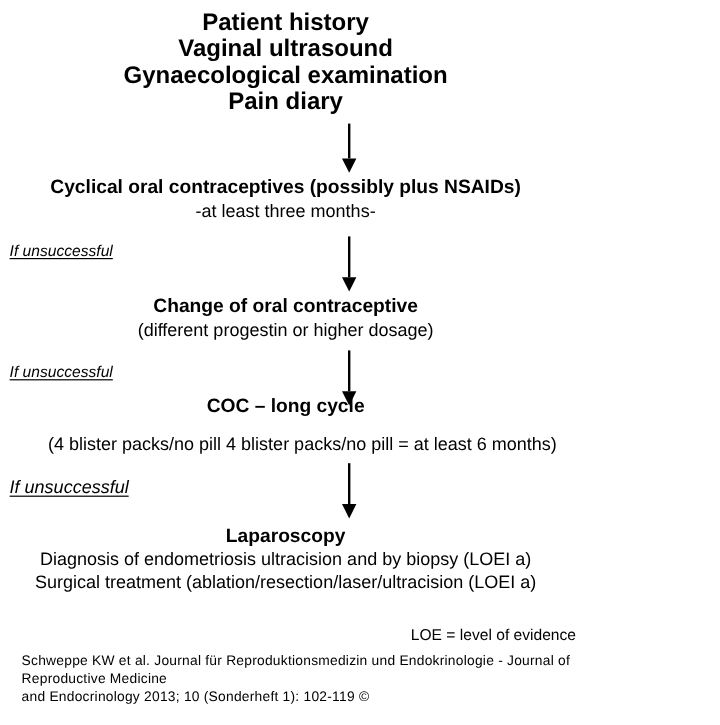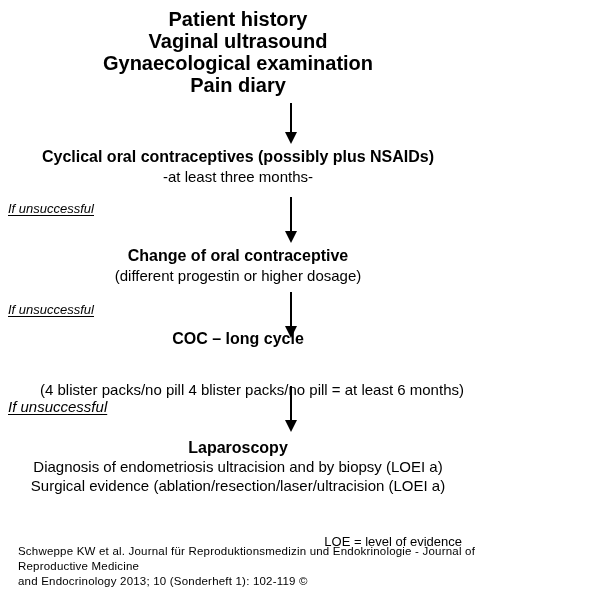--- a/index.html
+++ b/index.html
@@ -37,21 +37,21 @@
     align-items: center;
   }
   .arrow-stem { width: 2px; flex: 1 1 auto; background: #000000; }
   .arrow-head {
     width: 0; height: 0;
     border-left: 6px solid transparent;
     border-right: 6px solid transparent;
     border-top: 12px solid #000000;
   }
 
-  .legend { right: 22px; top: 521px; font-size: 13px; margin-top: 13px; }
+  .legend { right: 4px; top: 521px; font-size: 13px; }
 
   .citation {
     left: 18px; top: 544px; right: 0;
     font-size: 11.5px; line-height: 15px;
     letter-spacing: 0.2px;
   }
 </style>
 </head>
 <body>
 
@@ -83,32 +83,32 @@
   <div class="abs centered step-sub" style="top:266px;">(different progestin or higher dosage)</div>
 
   <div class="abs if-label" style="top:302px;">If unsuccessful</div>
 
   <div class="abs arrow" style="top:292px; height:46px;">
     <div class="arrow-stem"></div>
     <div class="arrow-head"></div>
   </div>
 
   <div class="abs centered step-title" style="top:329px;">COC – long cycle</div>
-  <div class="abs centered step-sub" style="top:380px;padding-left:28px;">(4 blister packs/no pill 4 blister packs/no pill = at least 6 months)</div>
+  <div class="abs centered step-sub" style="top:361px;padding-left:28px;">(4 blister packs/no pill 4 blister packs/no pill = at least 6 months)</div>
 
   <div class="abs if-label large" style="top:398px;">If unsuccessful</div>
 
   <div class="abs arrow" style="top:386px; height:46px;">
     <div class="arrow-stem"></div>
     <div class="arrow-head"></div>
   </div>
 
   <div class="abs centered step-title" style="top:438px;">Laparoscopy</div>
   <div class="abs centered step-sub" style="top:457px;">Diagnosis of endometriosis ultracision and by biopsy (LOEI a)</div>
-  <div class="abs centered step-sub" style="top:476px;">Surgical evidence (ablation/resection/laser/ultracision (LOEI a)</div>
+  <div class="abs centered step-sub" style="top:476px;">Surgical treatment (ablation/resection/laser/ultracision (LOEI a)</div>
 
   <div class="abs legend">LOE = level of evidence</div>
 
   <div class="abs citation">
     <div>Schweppe KW et al. Journal für Reproduktionsmedizin und Endokrinologie - Journal of Reproductive Medicine</div>
     <div>and Endocrinology 2013; 10 (Sonderheft 1): 102-119 ©</div>
   </div>
 
 </div>
 

